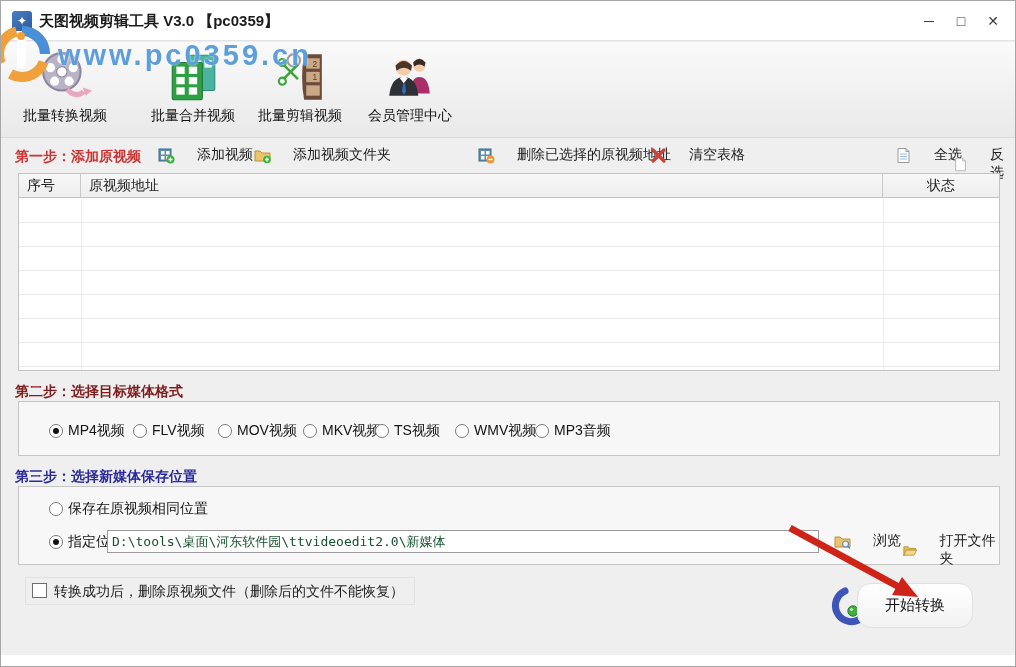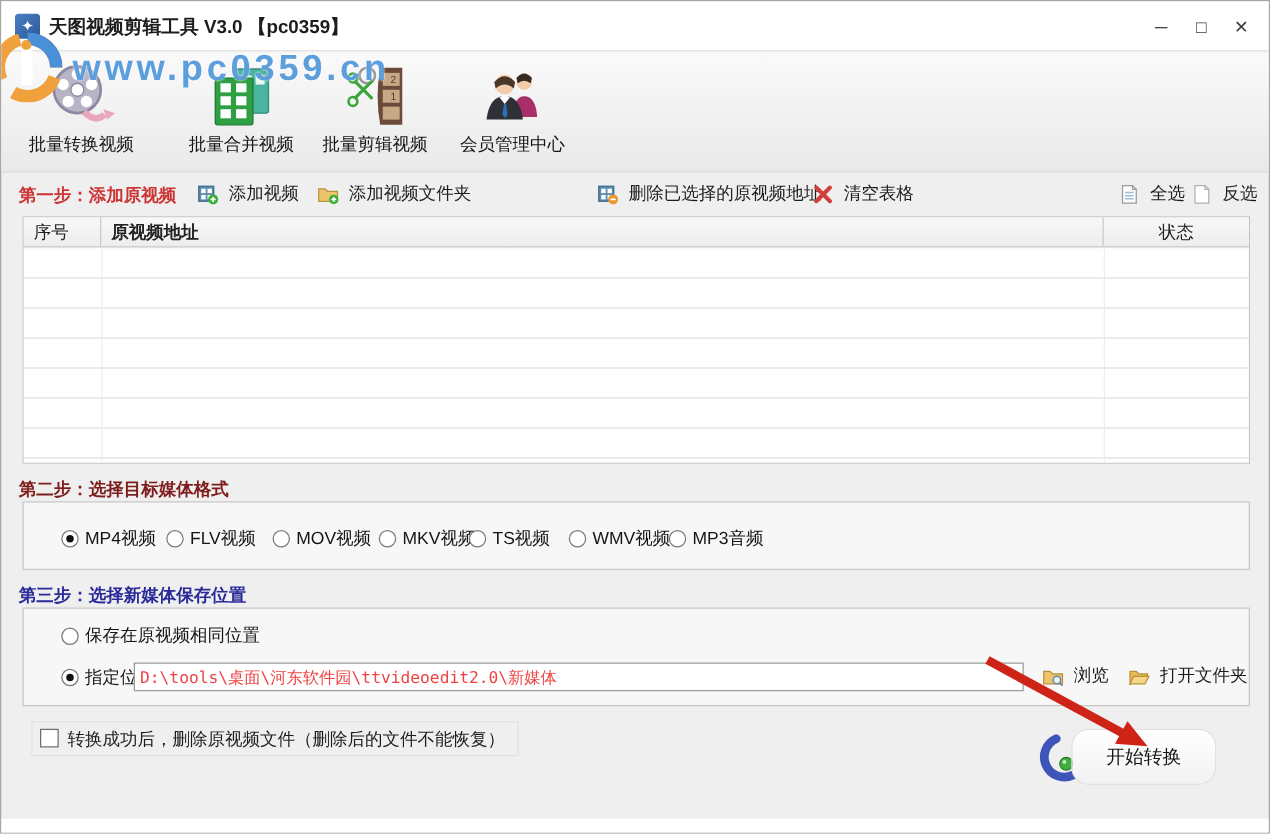--- a/index.html
+++ b/index.html
@@ -20,32 +20,32 @@
 
   
   .toolbar { position:absolute; left:0; top:41px; width:100%; height:96px;
              background:linear-gradient(#fafafa,#e9e9e9); border-bottom:1px solid #dcdcdc; }
   .tool-item { position:absolute; top:8px; width:112px; text-align:center; cursor:pointer; }
   .tool-item svg { width:54px; height:54px; display:block; margin:0 auto; }
   .tool-label { font-size:14px; color:#141414; margin-top:3px; }
 
   
   .step1-label { position:absolute; left:14px; top:147px; font-size:14px; color:#cc3333; font-weight:bold; }
-  .linkbtn { position:absolute; top:145px; display:flex; align-items:center; gap:8px;
+  .linkbtn { position:absolute; top:145px; display:flex; align-items:center; gap:22px;
              font-size:14px; color:#1c1c1c; cursor:pointer; }
   .linkbtn svg { width:17px; height:17px; }
 
   
   .vtable { position:absolute; left:17px; top:172px; width:982px; height:198px;
             background:#ffffff; border:1px solid #c3c3c3; }
   .thead { display:flex; height:24px; background:linear-gradient(#f8f8f8,#ededed);
            border-bottom:1px solid #c3c3c3; font-size:14px; color:#222; }
   .th { display:flex; align-items:center; padding:0 8px; }
   .th-idx  { width:62px;  border-right:1px solid #c9c9c9; }
-  .th-path { width:802px; border-right:1px solid #c9c9c9;font-weight:bold; }
+  .th-path { width:802px; border-right:1px solid #c9c9c9; }
   .th-stat { width:116px; justify-content:center; }
   .tbody { position:absolute; left:0; top:25px; right:0; bottom:0;
            background:repeating-linear-gradient(to bottom,#ffffff 0 23px,#ebebeb 23px 24px); }
   .vline { position:absolute; top:25px; bottom:0; width:1px; background:#ededed; }
 
   
   .step2-label { position:absolute; left:14px; top:382px; font-size:14px; color:#7f1d1d; font-weight:bold; }
   .step3-label { position:absolute; left:14px; top:467px; font-size:14px; color:#2a2a9a; font-weight:bold; }
   .groupbox { position:absolute; left:17px; width:982px; background:#f7f7f7; border:1px solid #c6c6c6; }
   .gb2 { top:400px; height:55px; }
@@ -53,21 +53,21 @@
 
   .radio-item { position:absolute; display:flex; align-items:center; gap:5px; font-size:14px;
                 color:#141414; cursor:pointer; }
   .radio { width:14px; height:14px; border:1px solid #7a7a7a; border-radius:50%;
            background:#fff; position:relative; flex:0 0 auto; }
   .radio.checked::after { content:""; position:absolute; left:3px; top:3px; width:6px; height:6px;
            background:#111; border-radius:50%; }
 
   .path-input { position:absolute; left:88px; top:43px; width:712px; height:23px;
                 border:1px solid #9a9a9a; background:#fff; font-family:"DejaVu Sans Mono",monospace;
-                font-size:13px; color:#ef4444; padding:0 4px; }
+                font-size:13px; color:#14532d; padding:0 4px; }
 
   
   .check-frame { position:absolute; left:24px; top:576px; width:390px; height:28px;
                  border:1px solid #e2e2e2; }
   .checkbox { position:absolute; left:31px; top:582px; width:15px; height:15px;
               border:1px solid #6e6e6e; background:#fff; cursor:pointer; }
   .check-label { position:absolute; left:53px; top:582px; font-size:14px; color:#1c1c1c; }
 
   .start-btn { position:absolute; left:856px; top:582px; width:116px; height:45px;
                background:linear-gradient(#ffffff,#f2f2f2); border:1px solid #e1e1e1; border-radius:14px;

